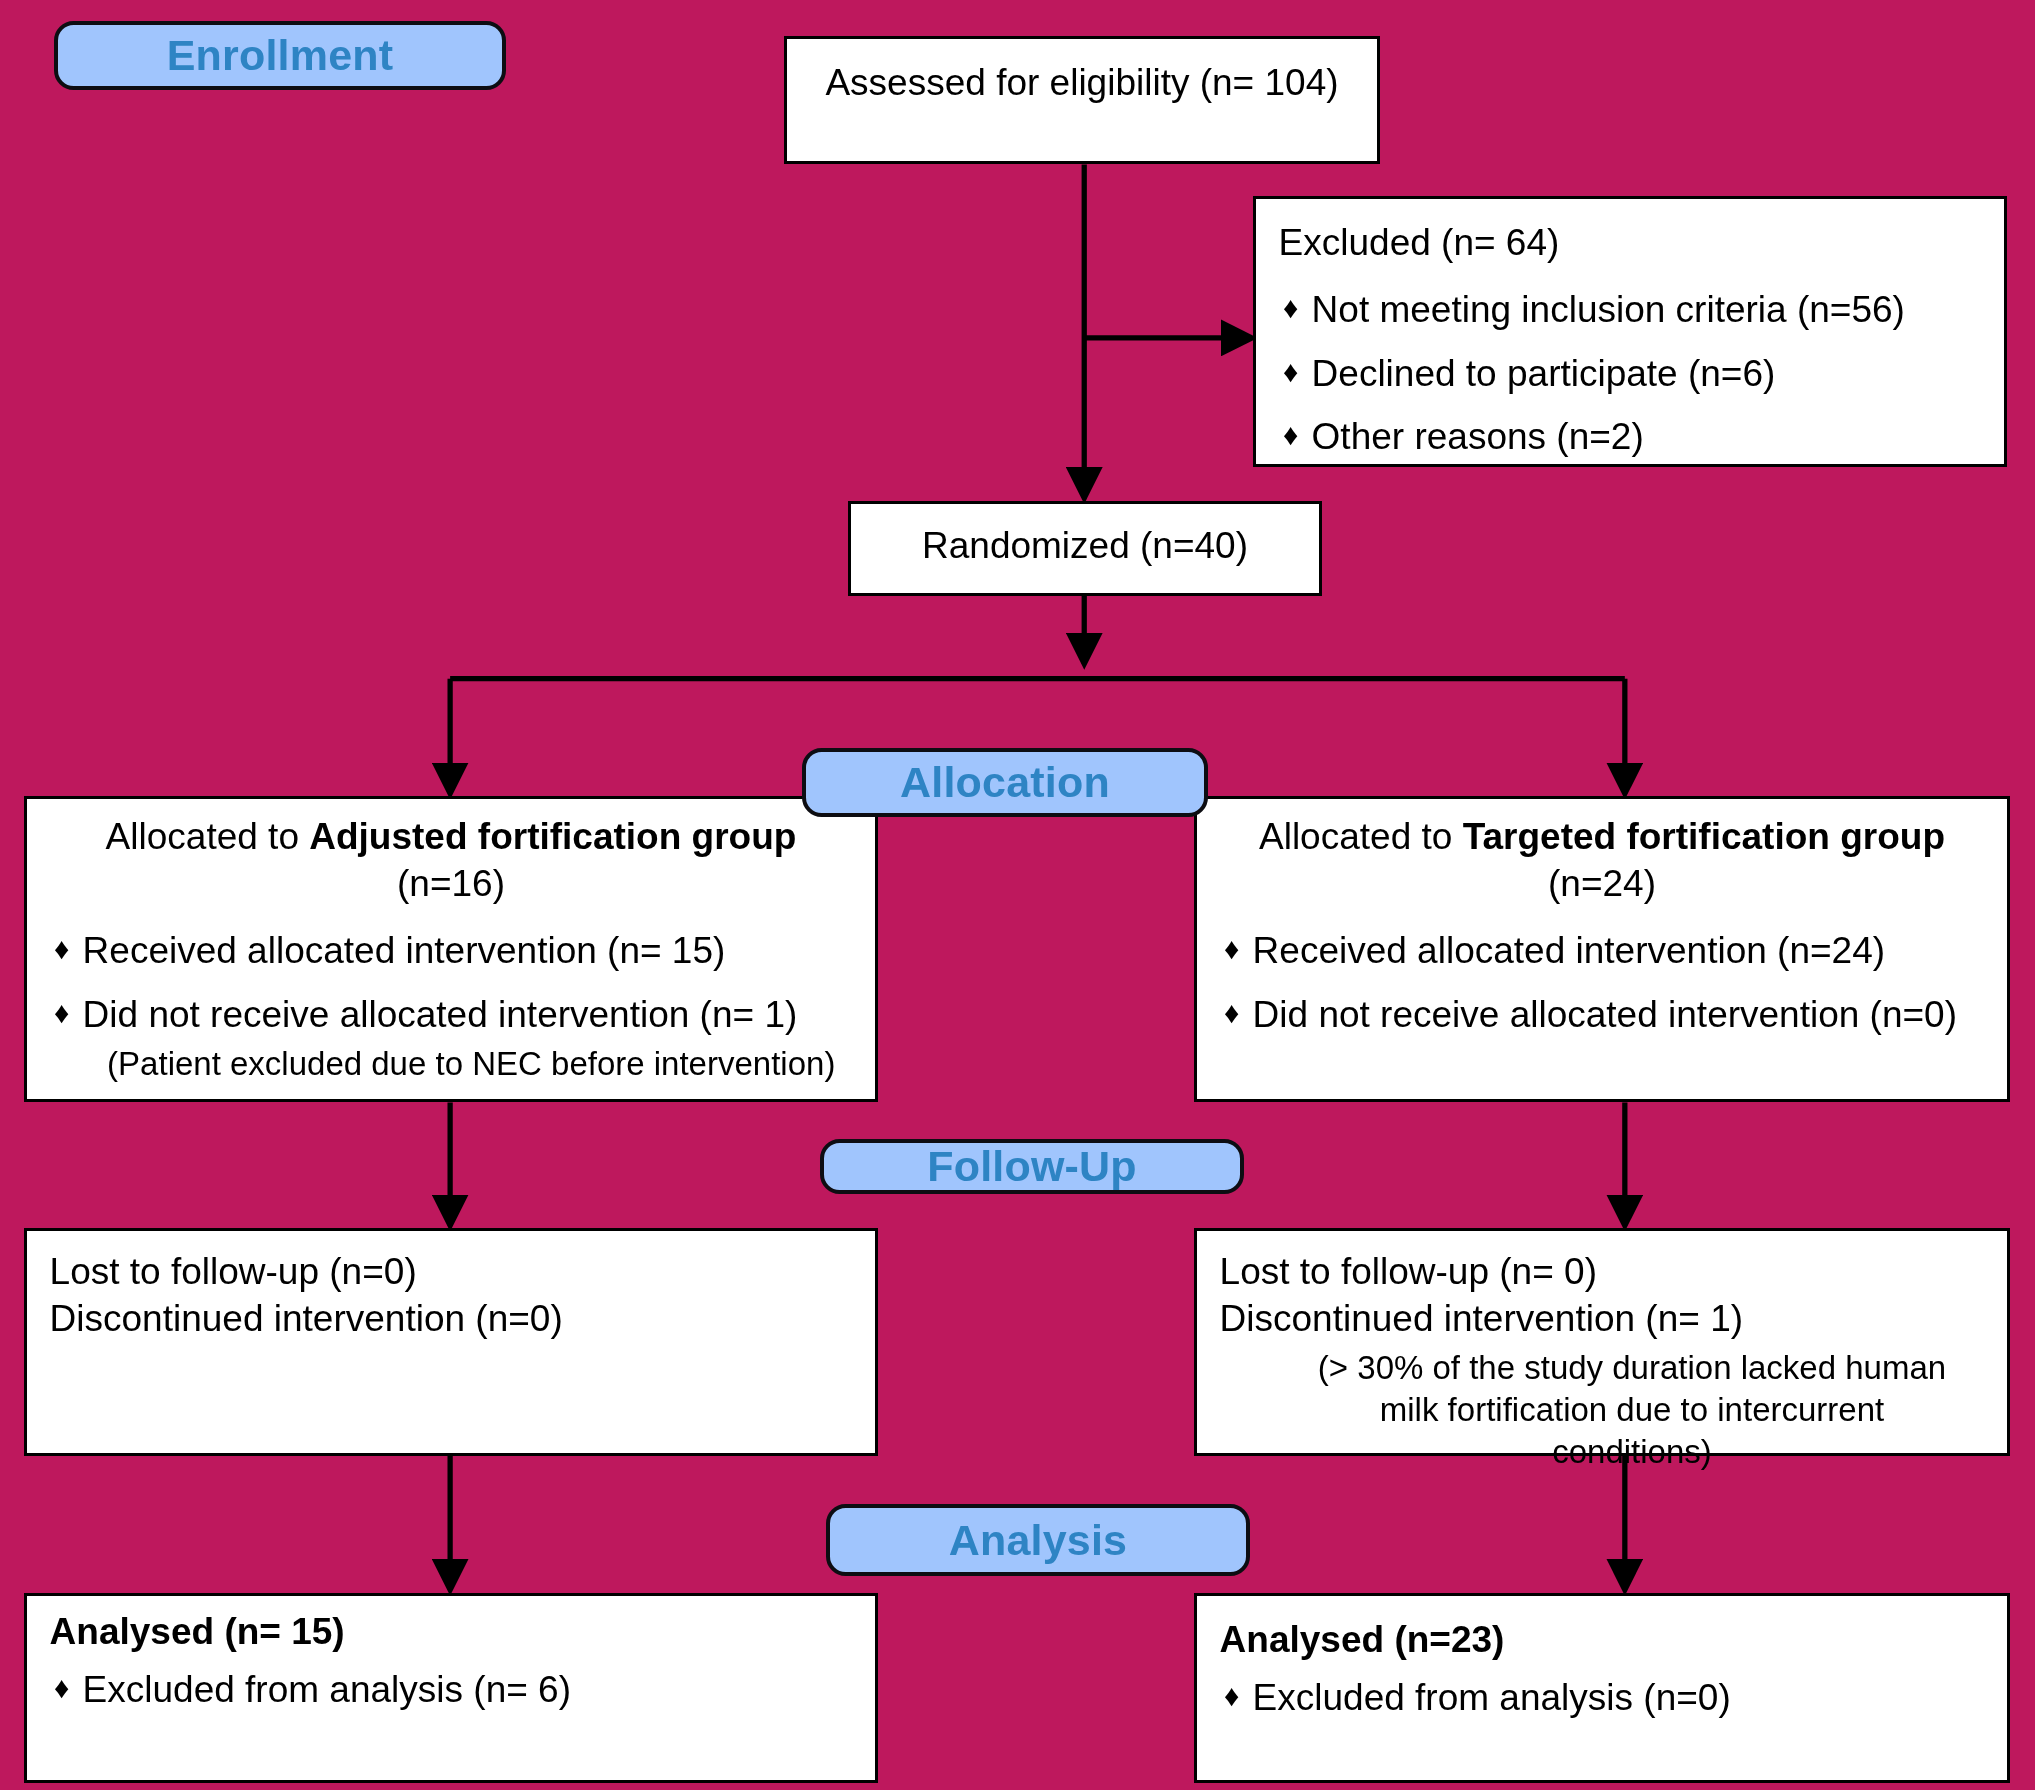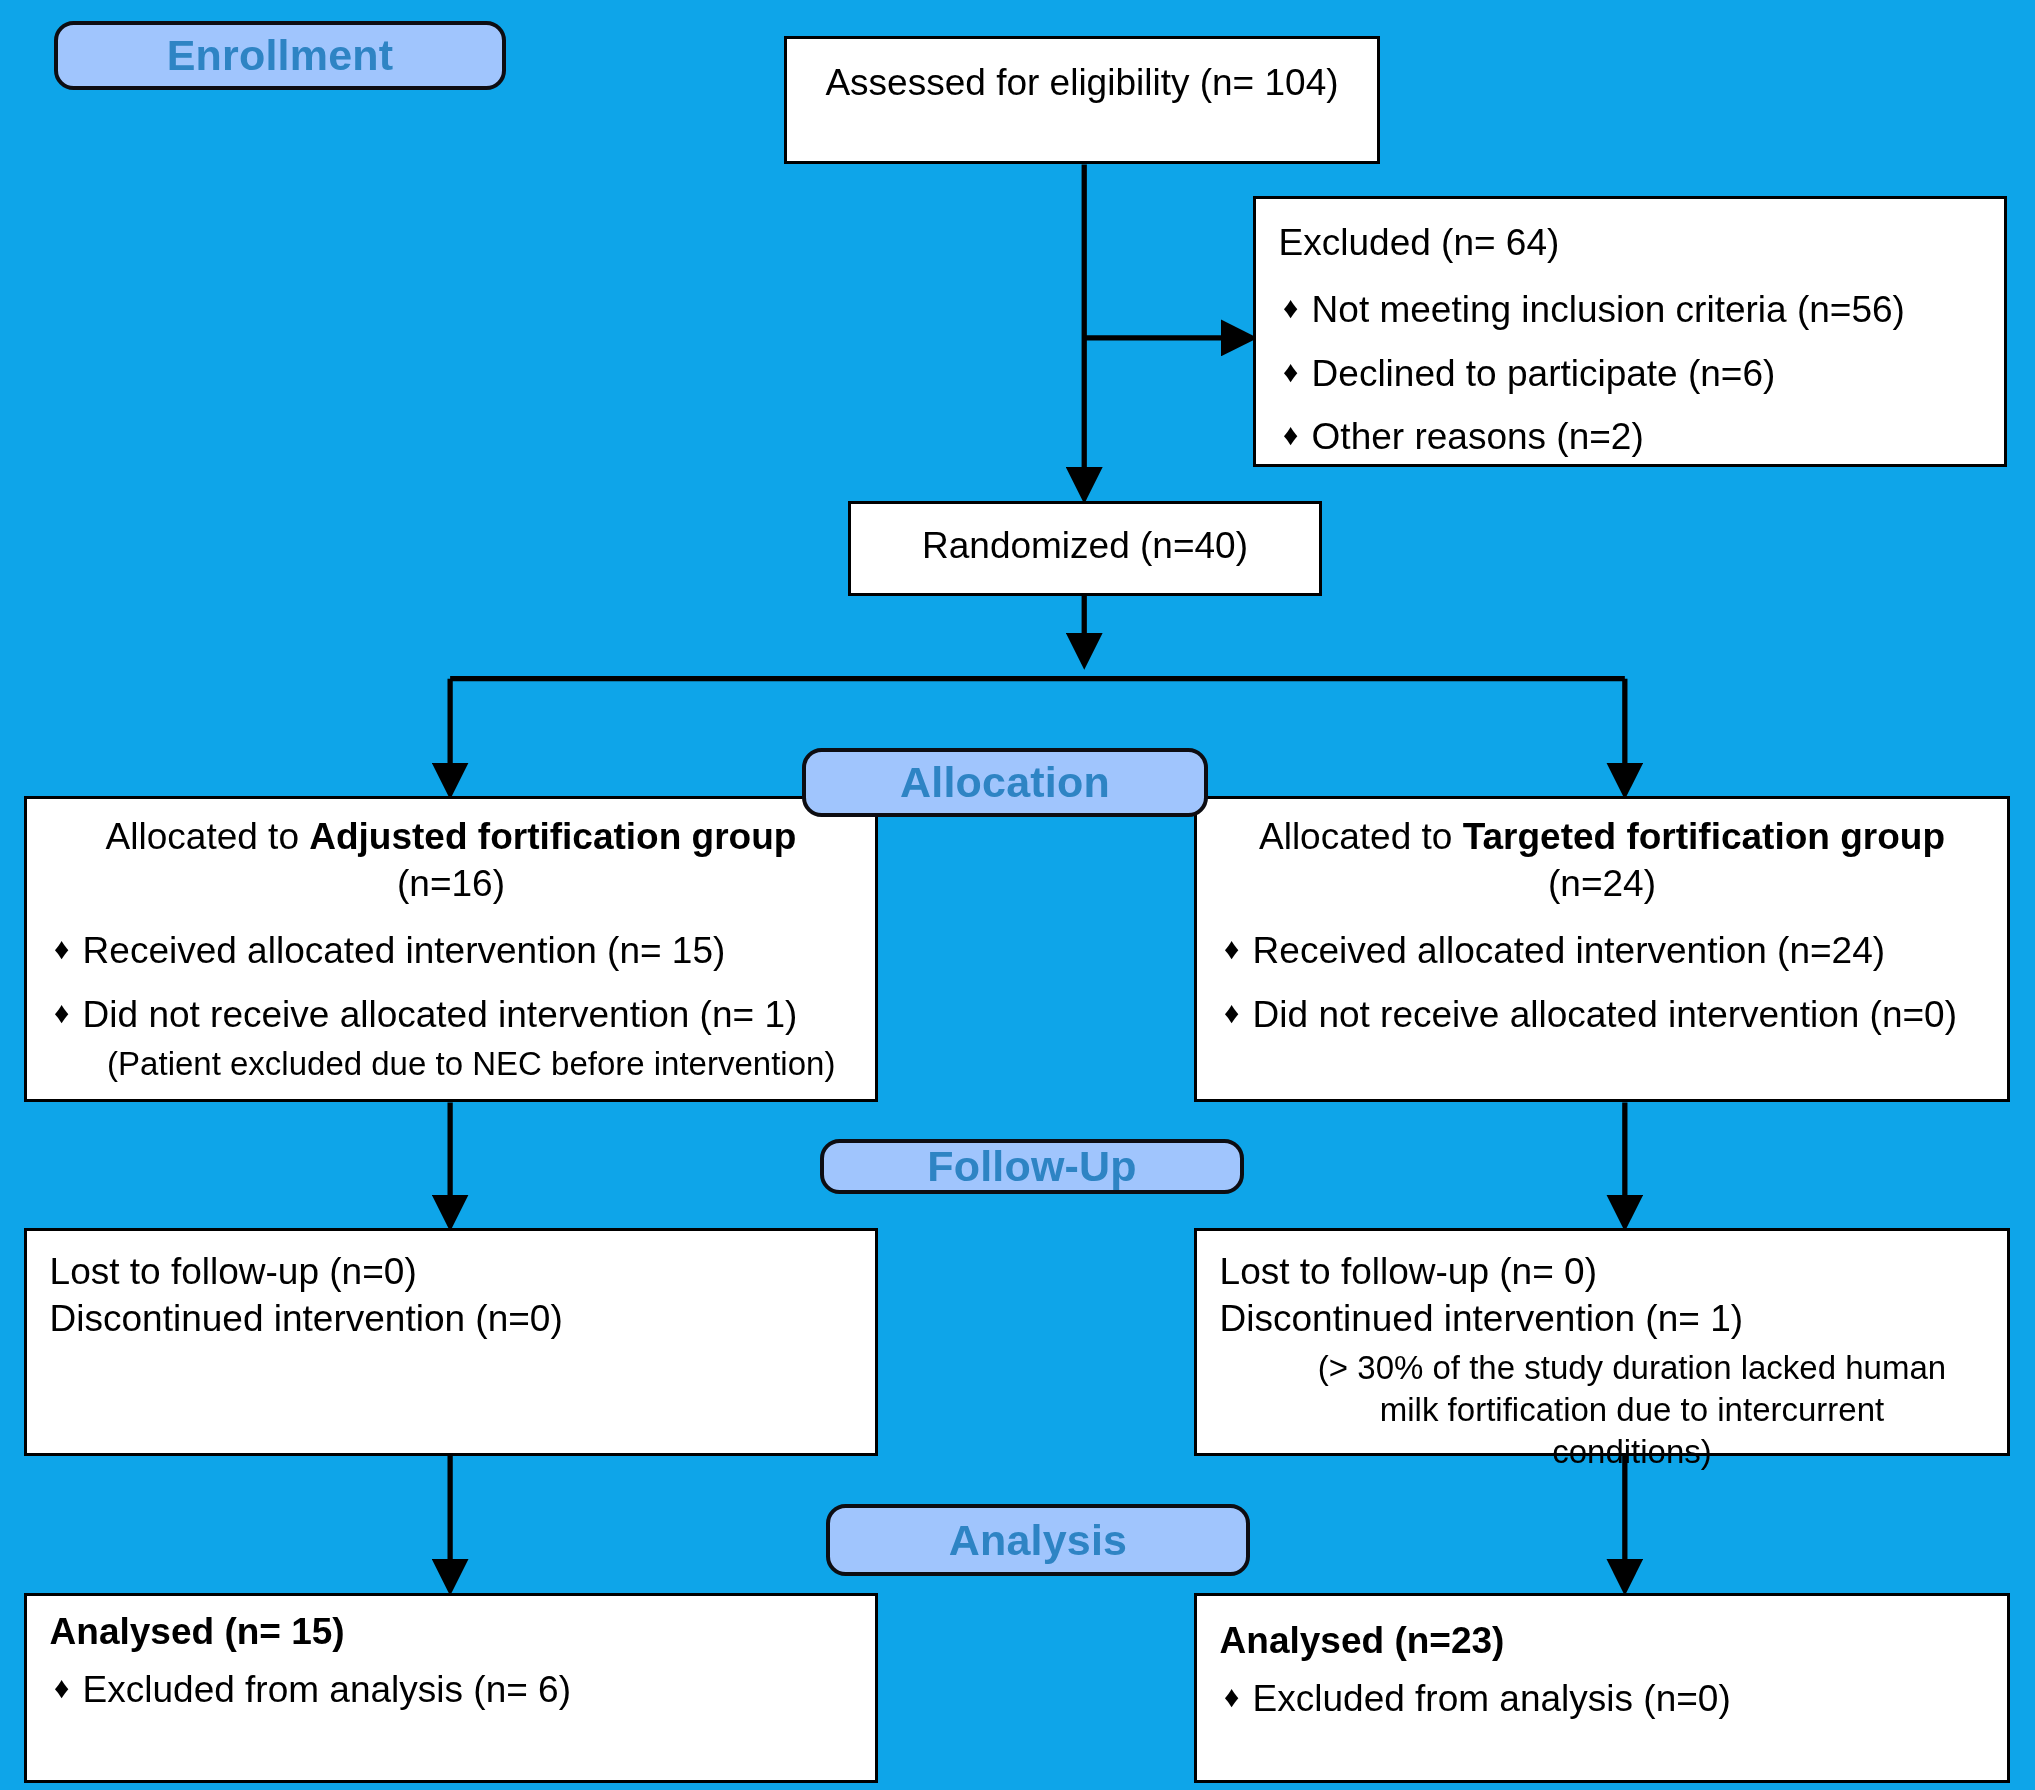--- a/index.html
+++ b/index.html
@@ -7,21 +7,21 @@
     padding: 0;
     background: #ffffff;
   }
   body {
     font-family: "Liberation Sans", sans-serif;
   }
   #diagram {
     position: relative;
     width: 2035px;
     height: 1791px;
-    background: #0ea5e9;
+    background: #be185d;
     overflow: hidden;
   }
   #edges {
     position: absolute;
     left: 0;
     top: 0;
     width: 2035px;
     height: 1791px;
     pointer-events: none;
   }
@@ -235,21 +235,21 @@
       <ul class="bullet-list">
         <li style="margin-top:10.6px;">
           <span class="dia">♦</span>
           <span>Excluded from analysis (n= 6)</span>
         </li>
       </ul>
     </div>
   </div>
 
   <div class="node" style="left:1194px; top:1593px; width:816px; height:190px;">
-    <div class="pad" style="padding-top:12px;margin-top:9px;">
+    <div class="pad" style="padding-top:20px;">
       <div style="font-weight:bold;">Analysed  (n=23)</div>
       <ul class="bullet-list">
         <li style="margin-top:10.6px;">
           <span class="dia">♦</span>
           <span>Excluded from analysis  (n=0)</span>
         </li>
       </ul>
     </div>
   </div>
 

